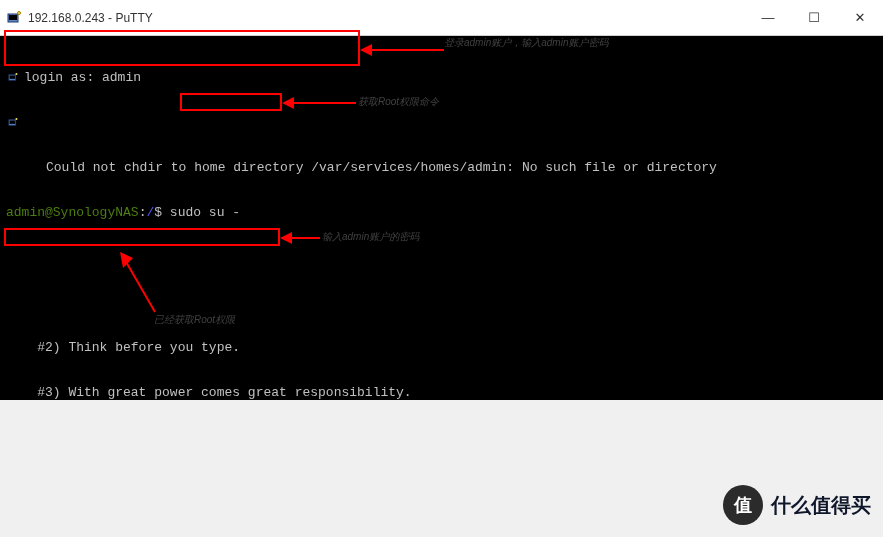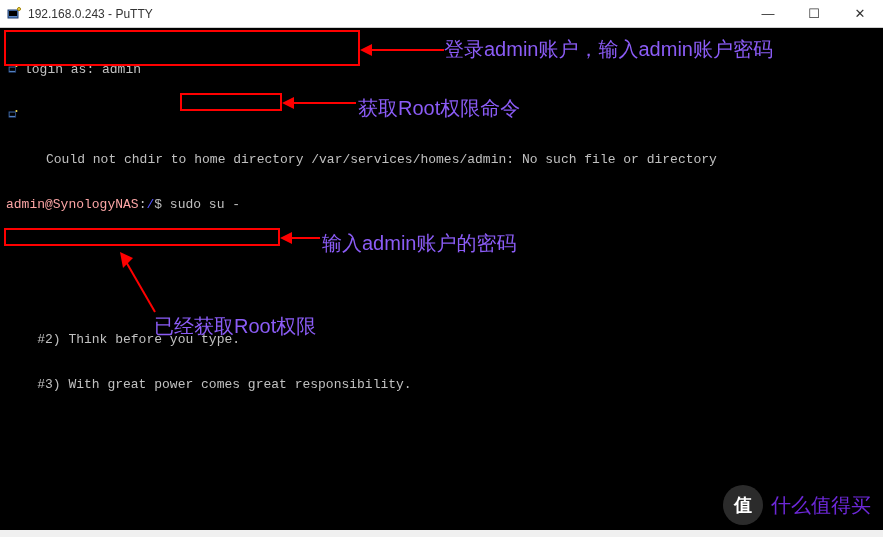--- a/index.html
+++ b/index.html
@@ -6,21 +6,21 @@
     body {
       width: 883px;
       height: 537px;
       font-family: "Consolas", "Courier New", monospace;
       font-size: 13px;
       background: #f0f0f0;
       position: relative;
       overflow: hidden;
     }
     .titlebar {
-      height: 28px;
+      height: 36px;
       background: #ffffff;
       display: flex;
       align-items: center;
       border-bottom: 1px solid #d0d0d0;
     }
     .titlebar-icon {
       width: 16px;
       height: 16px;
       margin-left: 6px;
       display: flex;
@@ -41,29 +41,29 @@
       width: 46px;
       height: 28px;
       display: flex;
       align-items: center;
       justify-content: center;
       font-family: "Segoe UI", sans-serif;
       color: #333;
     }
     .terminal {
       background: #000000;
-      height: 502px;
+      height: 364px;
       padding: 4px 6px;
       position: relative;
       line-height: 15px;
       color: #c0c0c0;
       white-space: pre;
     }
     .line { display: block; min-height: 15px; }
-    .green { color: #fca5a5; }
+    .green { color: #4d7c0f; }
     .blue { color: #5555ff; }
     .white { color: #c0c0c0; }
     .putty-mini-icon {
       display: inline-block;
       width: 14px;
       height: 11px;
       vertical-align: middle;
       margin-right: 4px;
     }
     
@@ -85,23 +85,24 @@
       stroke-width: 2;
       fill: none;
     }
     .arrow-head {
       fill: #ff0000;
     }
     
     .anno-text {
       position: absolute;
       font-family: "Microsoft YaHei", sans-serif;
-      font-size: 20px;
-      color: #8b5cf6;
+      font-size: 10px;
+      color: #404040;
       white-space: nowrap;
+      font-style: italic;
     }
     .anno1 { left: 444px; top: 36px; }
     .anno2 { left: 358px; top: 95px; }
     .anno3 { left: 322px; top: 230px; }
     .anno4 { left: 154px; top: 313px; text-align: right; }
     
     .watermark {
       position: absolute;
       right: 12px;
       bottom: 12px;
@@ -118,22 +119,22 @@
       display: flex;
       align-items: center;
       justify-content: center;
       font-family: "Microsoft YaHei", sans-serif;
       font-size: 18px;
       font-weight: bold;
     }
     .watermark-text {
       font-family: "Microsoft YaHei", sans-serif;
       font-size: 20px;
-      font-weight: normal;
-      color: #6d28d9;
+      font-weight: bold;
+      color: #0f172a;
     }
   </style>
 </head>
 <body>
 
 <div class="titlebar">
   <div class="titlebar-icon">
     <svg width="16" height="16" viewBox="0 0 16 16">
       <rect x="2" y="4" width="10" height="8" fill="#5a88c8" stroke="#1d3a6b"></rect>
       <rect x="3" y="5" width="8" height="5" fill="#000"></rect>

